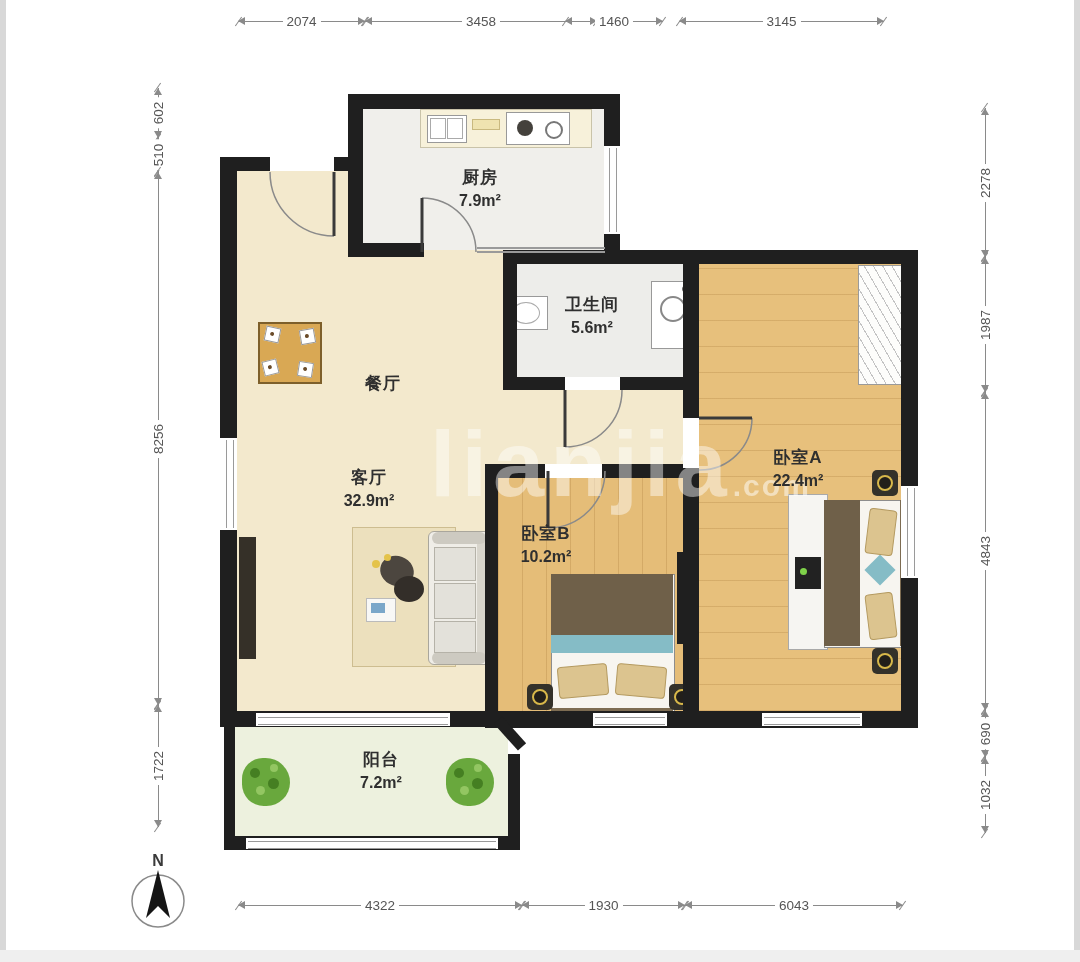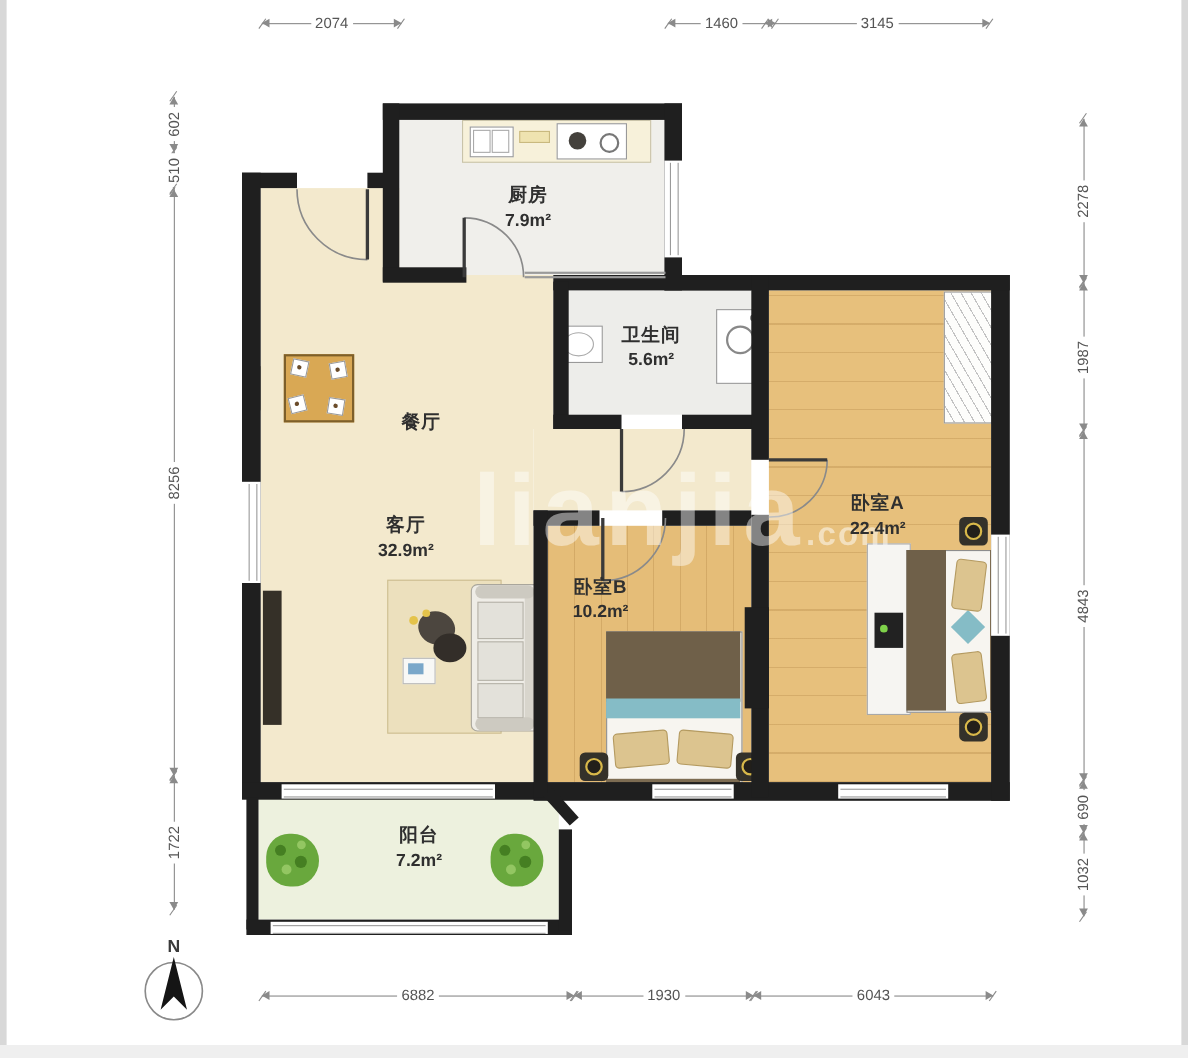--- a/index.html
+++ b/index.html
@@ -271,44 +271,52 @@
   </div>
 
   <div class="dim-h" style="left:238px;top:12px;width:127px">
     <div class="line"></div>
       <div class="arr arr-l"></div>
       <div class="arr arr-r"></div>
       <div class="tick tick-l"></div>
       <div class="tick tick-r"></div>
     <span class="dlabel">2074</span>
   </div>
-  <div class="dim-h" style="left:607px;top:12px;width:98px">
+  <div class="dim-h" style="left:365px;top:12px;width:232px">
+    <div class="line"></div>
+      <div class="arr arr-l"></div>
+      <div class="arr arr-r"></div>
+      <div class="tick tick-l"></div>
+      <div class="tick tick-r"></div>
+    <span class="dlabel">3458</span>
+  </div>
+  <div class="dim-h" style="left:565px;top:12px;width:98px">
     <div class="line"></div>
       <div class="arr arr-l"></div>
       <div class="arr arr-r"></div>
       <div class="tick tick-l"></div>
       <div class="tick tick-r"></div>
     <span class="dlabel">1460</span>
   </div>
-  <div class="dim-h" style="left:695px;top:12px;width:205px">
+  <div class="dim-h" style="left:679px;top:12px;width:205px">
     <div class="line"></div>
       <div class="arr arr-l"></div>
       <div class="arr arr-r"></div>
       <div class="tick tick-l"></div>
       <div class="tick tick-r"></div>
     <span class="dlabel">3145</span>
   </div>
 
   <div class="dim-h" style="left:238px;top:896px;width:284px">
     <div class="line"></div>
       <div class="arr arr-l"></div>
       <div class="arr arr-r"></div>
       <div class="tick tick-l"></div>
       <div class="tick tick-r"></div>
-    <span class="dlabel">6882</span>
+    <span class="dlabel">4322</span>
   </div>
   <div class="dim-h" style="left:522px;top:896px;width:163px">
     <div class="line"></div>
       <div class="arr arr-l"></div>
       <div class="arr arr-r"></div>
       <div class="tick tick-l"></div>
       <div class="tick tick-r"></div>
     <span class="dlabel">1930</span>
   </div>
   <div class="dim-h" style="left:685px;top:896px;width:218px">

